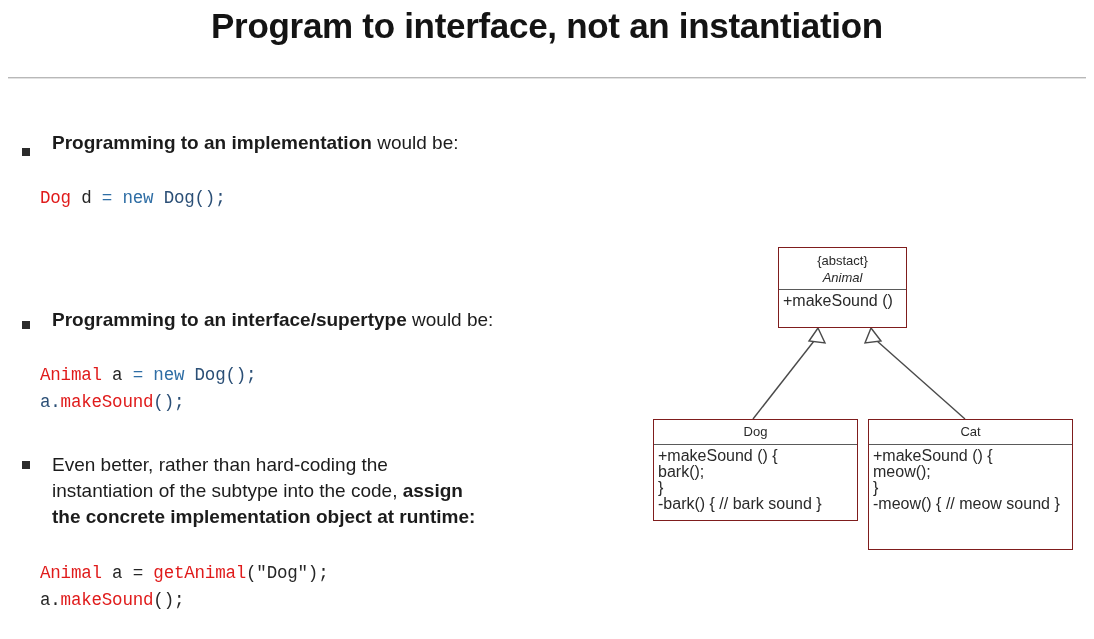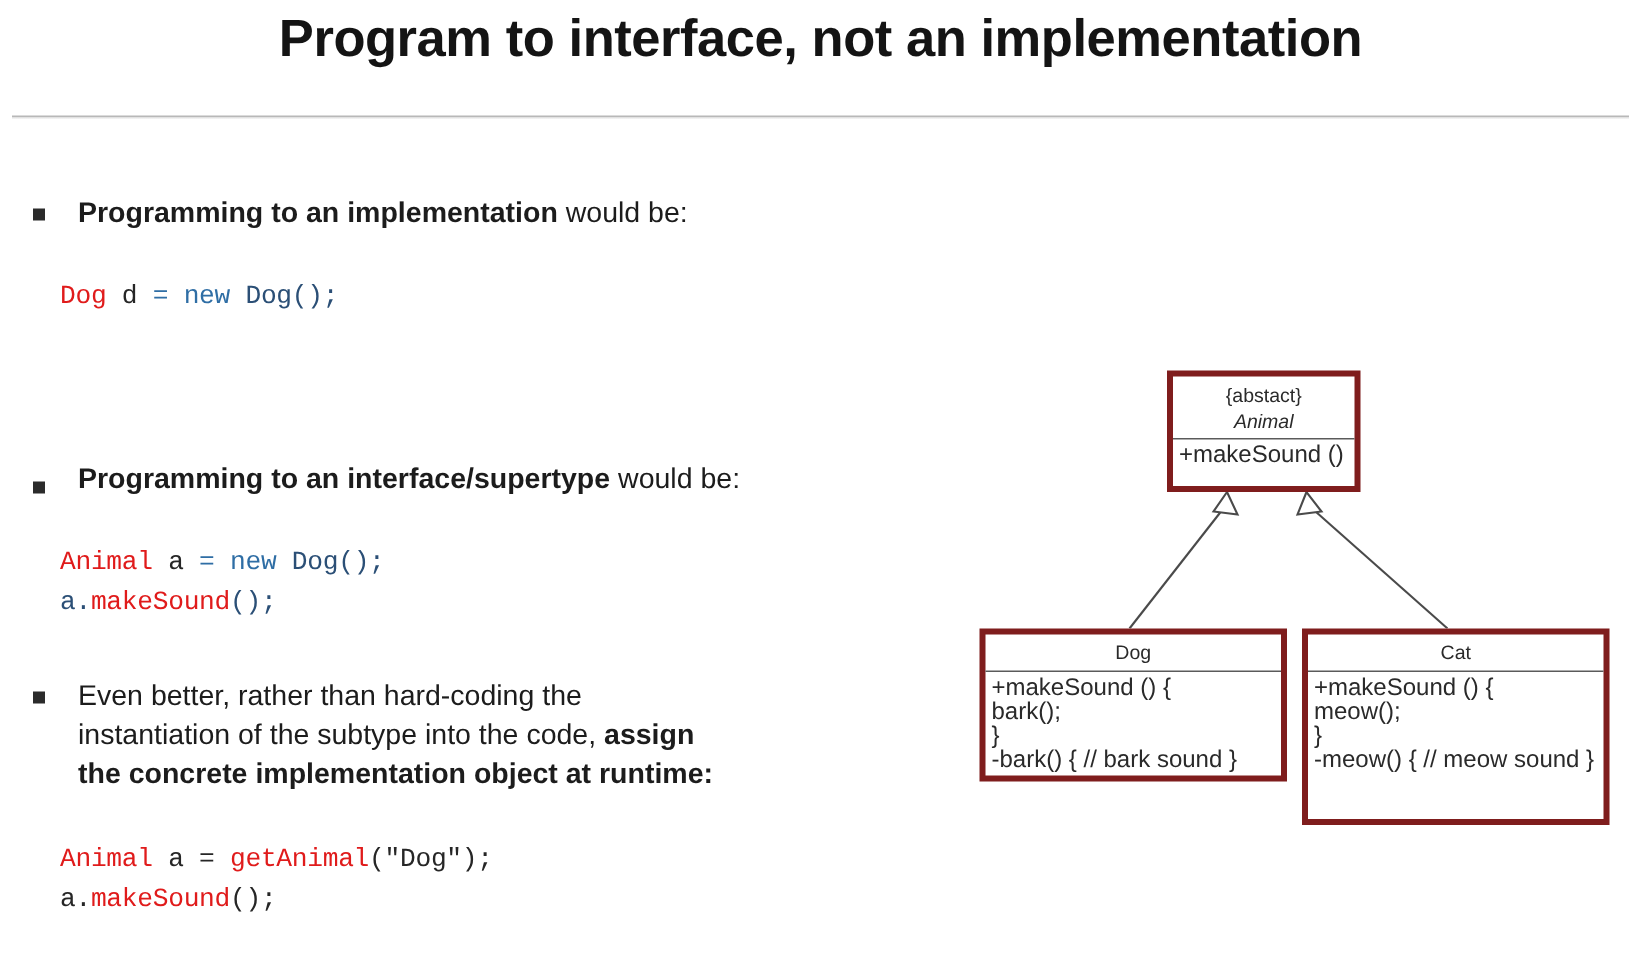--- a/index.html
+++ b/index.html
@@ -54,21 +54,21 @@
     margin-right: 22px;
     flex: 0 0 auto;
   }
   .bullet-text {
     font-size: 19px;
     line-height: 26px;
     color: #1c1c1c;
   }
   .bullet-text b { font-weight: bold; }
 
-  #bullet-1 { left: 22px; top: 130px; }
+  #bullet-1 { left: 22px; top: 130px; align-items: flex-end; }
   #bullet-2 { left: 22px; top: 307px; align-items: center; }
   #bullet-3 { left: 22px; top: 452px; width: 520px; }
 
   
   .code-block {
     position: absolute;
     font-family: Liberation Mono, monospace;
     font-size: 17.5px;
     line-height: 27px;
     white-space: pre;
@@ -80,21 +80,21 @@
 
   .tok-red   { color: #e01b1b; }
   .tok-blue  { color: #2f6ea5; }
   .tok-navy  { color: #2b4f76; }
   .tok-dark  { color: #262626; }
 
   
   .uml-box {
     position: absolute;
     background: #ffffff;
-    border: 4px solid #7f1d1d;
+    border: 1px solid #7f1d1d;
     box-sizing: border-box;
   }
   .uml-header {
     text-align: center;
     font-size: 13px;
     line-height: 17px;
     color: #2a2a2a;
     padding: 4px 2px 4px 2px;
     box-sizing: border-box;
   }
@@ -124,21 +124,21 @@
     left: 620px;
     top: 240px;
     width: 474px;
     height: 200px;
     overflow: visible;
   }
 </style>
 </head>
 <body>
 
-<div class="slide-title">Program to interface, not an implementation</div>
+<div class="slide-title">Program to interface, not an instantiation</div>
 <div class="title-rule"></div>
 
 <div class="bullet-row" id="bullet-1">
   <span class="bullet-mark"></span>
   <span class="bullet-text"><b>Programming to an implementation</b><span> would be:</span></span>
 </div>
 
 <div class="code-block" id="code-1"><div><span class="tok-red">Dog</span><span class="tok-dark"> d </span><span class="tok-blue">= </span><span class="tok-blue">new </span><span class="tok-navy">Dog();</span></div></div>
 
 <div class="bullet-row" id="bullet-2">

